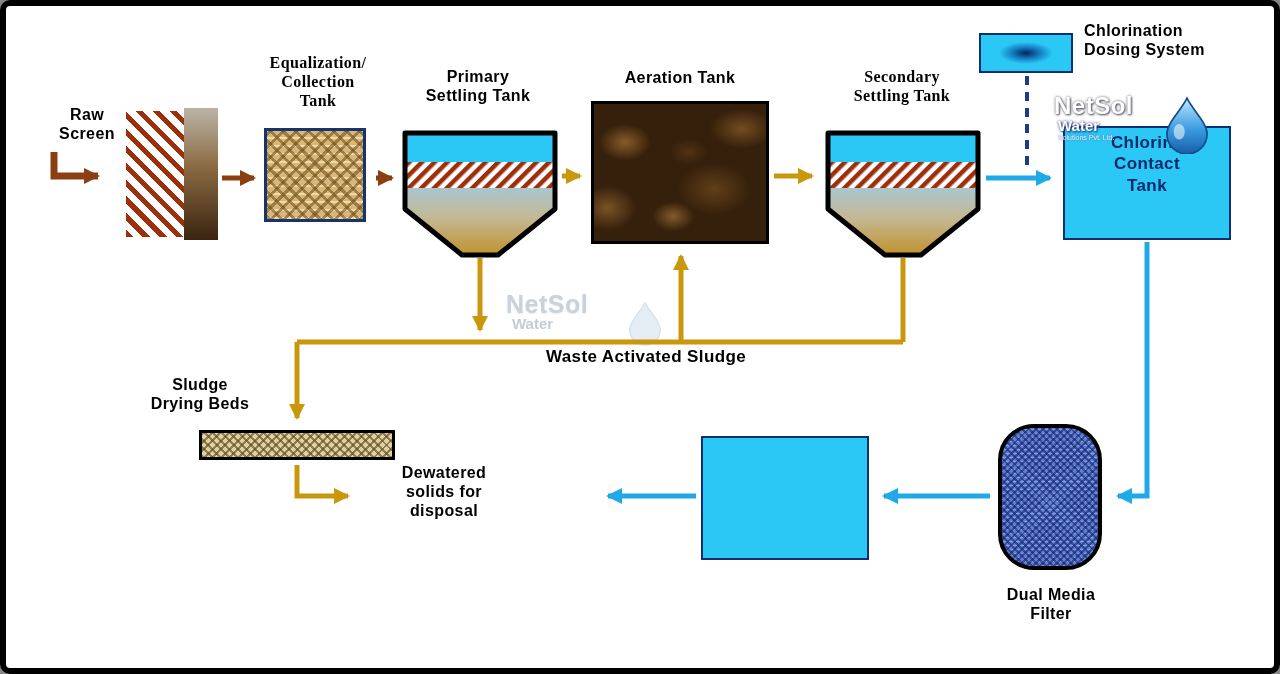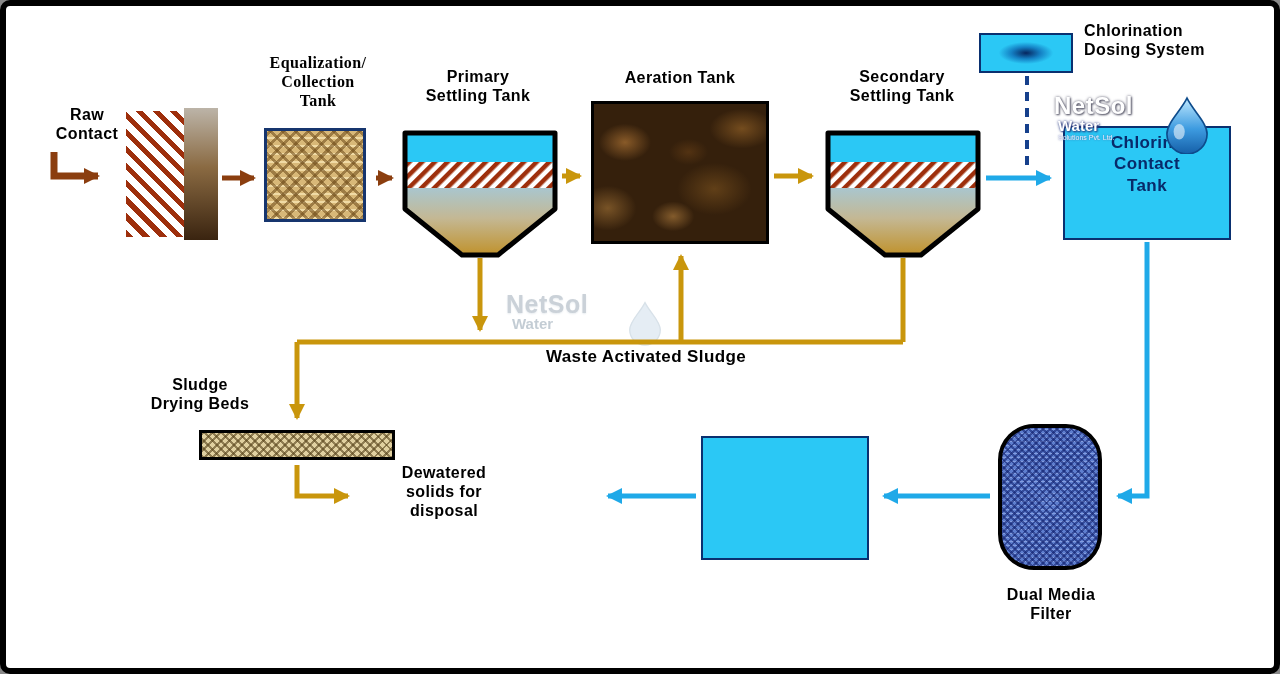--- a/index.html
+++ b/index.html
@@ -236,28 +236,28 @@
           <stop offset="55%" stop-color="#3D9BE0"></stop>
           <stop offset="100%" stop-color="#155FA8"></stop>
         </linearGradient>
       </defs>
       <path d="M20 2 C14 14 2 24 2 34 a18 18 0 0 0 36 0 C38 24 26 14 20 2 Z" fill="url(#dropG)" stroke="#0E4C8C" stroke-width="1.5"></path>
       <ellipse cx="13" cy="32" rx="5" ry="7" fill="rgba(255,255,255,.55)"></ellipse>
     </svg>
   </div>
 
   <div class="label" style="left:34px; top:100px; width:94px;">Raw
-Contact</div>
+Screen</div>
   <div class="label" style="left:236px; top:48px; width:152px;font-family:Liberation Serif, serif;">Equalization/
 Collection
 Tank</div>
   <div class="label" style="left:390px; top:62px; width:164px;">Primary
 Settling Tank</div>
   <div class="label" style="left:585px; top:63px; width:178px;">Aeration Tank</div>
-  <div class="label" style="left:812px; top:62px; width:168px;">Secondary
+  <div class="label" style="left:812px; top:62px; width:168px;font-family:Liberation Serif, serif;">Secondary
 Settling Tank</div>
   <div class="label left" style="left:1078px; top:16px; width:190px;">Chlorination
 Dosing System</div>
   <div class="label" style="left:500px; top:341px; width:280px; font-size:17px;">Waste Activated Sludge</div>
   <div class="label" style="left:110px; top:370px; width:168px;">Sludge
 Drying Beds</div>
   <div class="label" style="left:362px; top:458px; width:152px;">Dewatered
 solids for
 disposal</div>
   <div class="label" style="left:980px; top:580px; width:130px;">Dual Media

